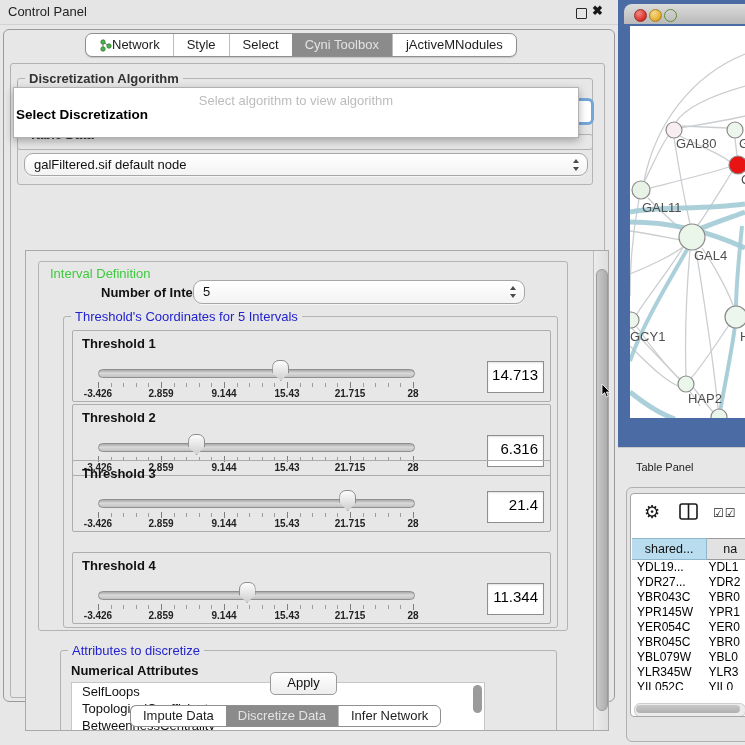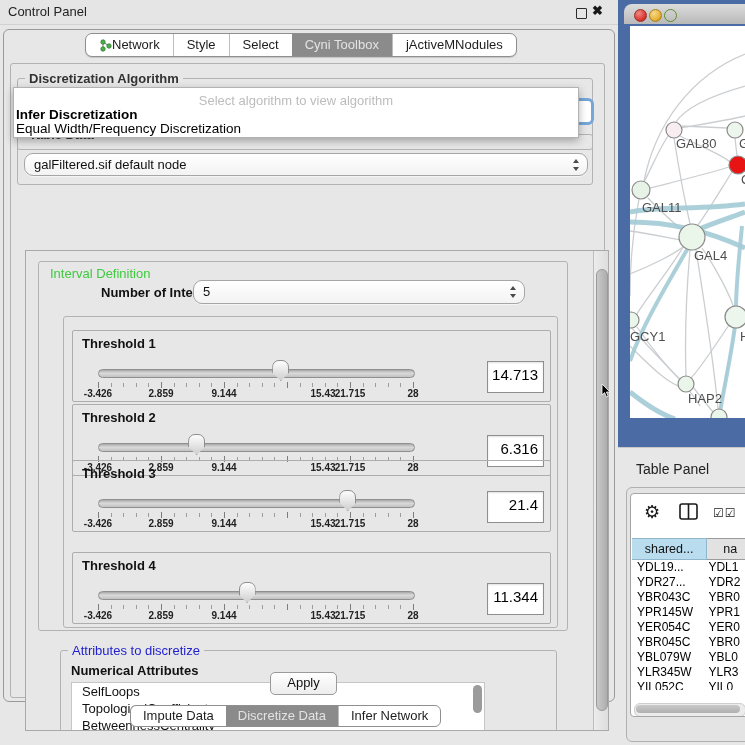--- a/index.html
+++ b/index.html
@@ -45,40 +45,40 @@
   .tpanel .lbl{position:absolute;left:9px;top:5px;font-size:13px;font-weight:bold;color:#111;}
   .sliderzone{position:absolute;left:25px;top:0;width:315px;height:70px;}
   .track{position:absolute;left:0;top:38px;width:315px;height:7px;border:1px solid #8f8f8f;border-radius:5px;background:linear-gradient(180deg,#a8a8a8,#dadada 45%,#c2c2c2);}
   .thumb{position:absolute;top:29px;width:15px;height:19px;margin-left:-7.5px;background:linear-gradient(180deg,#fdfdfd,#e4e4e4 55%,#cfcfcf);border:1px solid #8d8d8d;border-radius:7px 7px 3px 3px;clip-path:polygon(0 0,100% 0,100% 60%,50% 100%,0 60%);}
   .tickrow{position:absolute;left:0;top:51px;width:315px;height:7px;}
   .tick{position:absolute;top:1px;width:1px;height:4px;background:#9c9c9c;}
   .tick.major{top:0;height:6px;background:#7d7d7d;}
   .tlabels{position:absolute;left:0;top:57px;width:315px;height:11px;}
   .tlabel{position:absolute;transform:translateX(-50%);font-size:10px;font-weight:bold;color:#222;white-space:nowrap;}
   .tlabel:nth-child(1){left:0;} .tlabel:nth-child(2){left:20%;} .tlabel:nth-child(3){left:40%;}
-  .tlabel:nth-child(4){left:60%;margin-left:36px;} .tlabel:nth-child(5){left:80%;} .tlabel:nth-child(6){left:100%;}
+  .tlabel:nth-child(4){left:60%;} .tlabel:nth-child(5){left:80%;} .tlabel:nth-child(6){left:100%;}
   .vbox{position:absolute;left:414px;top:30px;width:50px;height:26px;background:#fff;border:1px solid #8e8e8e;font-size:15px;color:#000;text-align:right;padding:4px 5px 0 0;box-shadow:inset 0 1px 2px rgba(0,0,0,.12);}
   
   #attr-list{background:#fff;border:1px solid #c6c6c6;overflow:hidden;}
   #attr-list .item{font-size:13px;color:#111;line-height:17px;padding-left:10px;white-space:nowrap;}
   .list-vthumb{position:absolute;background:#9b9b9b;border-radius:5px;}
   
   #apply{left:269px;top:671px;width:65px;height:21px;background:linear-gradient(180deg,#ffffff,#ededed);border:1px solid #9a9a9a;border-radius:5px;font-size:13px;color:#111;text-align:center;line-height:20px;}
   #bottom-tabs{left:130px;top:705px;height:20px;display:flex;background:#fff;border:1px solid #8f8f8f;border-radius:6px;overflow:hidden;}
   .btab{padding:0 12px;line-height:20px;font-size:13px;color:#1d1d1d;}
   .btab.sep{border-left:1px solid #bdbdbd;}
   .btab.selected{background:#8b8b8b;color:#e3e3e3;}
   
   #netwin{left:618px;top:0;width:127px;height:447px;}
   #net-titlebar{left:6px;top:4px;width:121px;height:20px;background:linear-gradient(180deg,#dcdcdc,#b9b9b9);border-top-left-radius:8px;}
   .light{position:absolute;top:5px;width:11px;height:11px;border-radius:50%;}
   #netcanvas{left:12px;top:26px;width:115px;height:392px;background:#fff;overflow:hidden;}
   
   #tp-bar{left:618px;top:447px;width:127px;height:40px;background:#e7e7e7;border-top:1px solid #c8c8c8;}
-  #tp-bar .t{left:18px;top:13px;font-size:14px;color:#222;}
+  #tp-bar .t{left:18px;top:13px;font-size:11px;color:#222;}
   #tp-outer{left:626px;top:487px;width:119px;height:253px;background:#e4e4e4;border:1px solid #b0b0b0;border-radius:6px 0 0 6px;}
   #tp-white{left:3px;top:5px;width:116px;height:222px;background:#fff;border:1px solid #a5a5a5;border-radius:4px 0 0 4px;overflow:hidden;}
   #gear{left:13px;top:7px;font-size:18px;color:#1a1a1a;}
   #split-icon{left:48px;top:9px;}
   #checks{left:82px;top:12px;font-size:12px;color:#222;letter-spacing:1px;}
   #tp-head{left:1px;top:44px;width:115px;height:22px;display:flex;font-size:12.5px;}
   .hcell{box-sizing:border-box;border:1px solid #9c9c9c;border-left:none;background:#e2e2e2;text-align:center;line-height:20px;color:#111;overflow:hidden;white-space:nowrap;}
   .hcell.sel{background:#b9ddee;border-color:#8fb6cb;}
   #tp-rows{left:1px;top:66px;width:115px;height:130px;overflow:hidden;}
   .trow{display:flex;height:15px;font-size:12px;color:#000;}
@@ -143,20 +143,21 @@
 
     <div class="abs group" style="left:12px;top:10px;width:528px;height:368px;">
       <span class="gtitle green">Interval Definition</span>
       <span class="abs" style="left:62px;top:23px;font-size:13px;font-weight:bold;color:#111;">Number of Intervals</span>
       <div class="abs combo" style="left:154px;top:18px;width:330px;height:22px;">
         <span class="val">5</span>
         <span class="spin"></span>
       </div>
 
       <div class="abs group" style="left:24px;top:54px;width:493px;height:310px;">
+        <span class="gtitle blue">Threshold's Coordinates for 5 Intervals</span>
 
         <div class="tpanel" style="top:13px;">
           <span class="lbl">Threshold 1</span>
           <div class="sliderzone">
             <div class="track"></div>
             <div class="thumb" style="left: 181.817px;"></div>
             <div class="tickrow">
                 <div class="tick major" style="left: 0%;"></div>
                 <div class="tick" style="left: 4%;"></div>
                 <div class="tick" style="left: 8%;"></div>
@@ -349,22 +350,21 @@
     </div>
   </div>
 
   <div class="abs" id="apply" style="left:259px;top:608px;">Apply</div>
 </div>
 
 <div class="abs" id="focus-combo"></div>
 
 <div class="abs" id="popup">
   <span class="hint">Select algorithm to view algorithm</span>
-  <span class="opt1">Infer Discretization</span>
-  <span class="opt2">Equal Width/Frequency Discretization</span>
+  <span class="opt1">Select Discretization</span>
 </div>
 
 <div class="abs" id="bottom-tabs">
   <div class="btab"><span>Impute Data</span></div>
   <div class="btab selected"><span>Discretize Data</span></div>
   <div class="btab sep"><span>Infer Network</span></div>
 </div>
 
 <div class="abs" id="netwin" style="background: rgb(74, 107, 163);">
   <div class="abs" id="net-titlebar">

